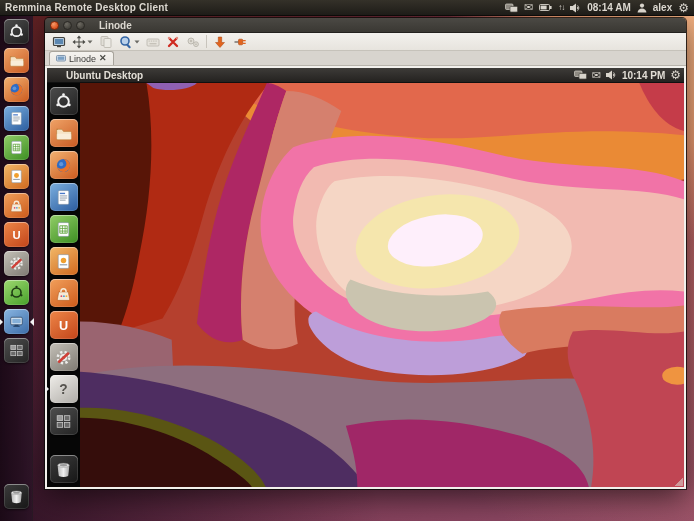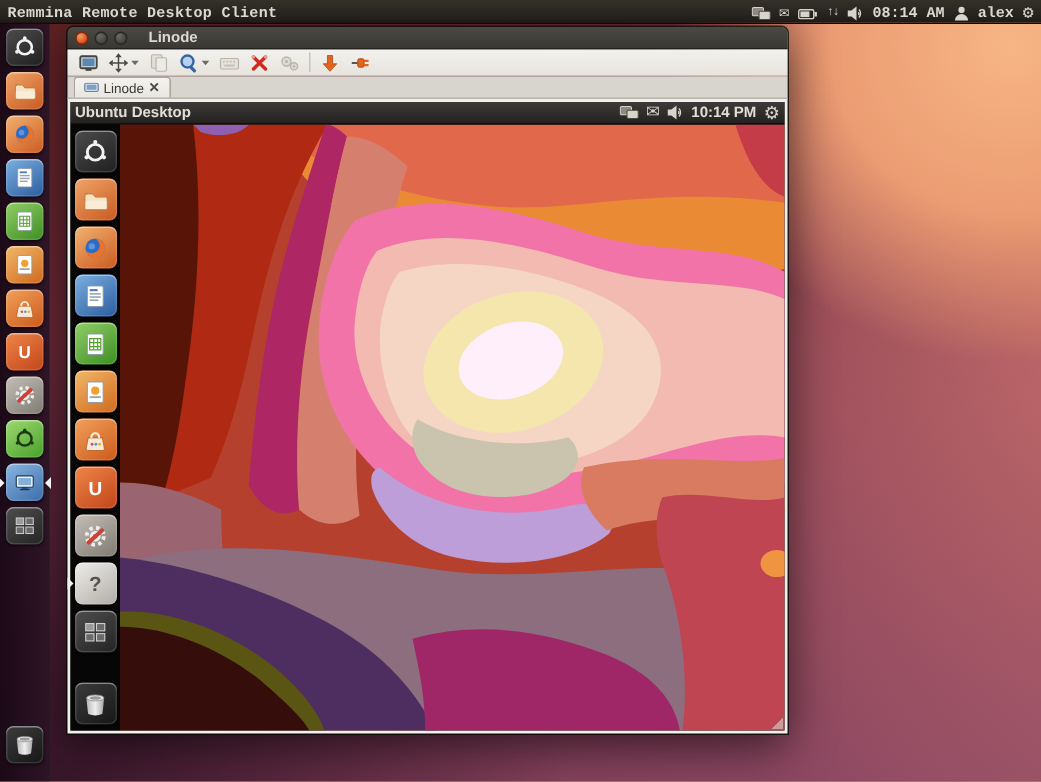--- a/index.html
+++ b/index.html
@@ -11,21 +11,21 @@
     background:
       radial-gradient(ellipse 300px 280px at 97% 6%, #f6b585 0%, #ec9c72 40%, rgba(236,156,114,0) 75%),
       radial-gradient(ellipse 760px 620px at 115% 42%, rgba(216,122,112,.85) 0%, rgba(216,122,112,0) 62%),
       radial-gradient(ellipse 760px 560px at -12% 108%, #1d091a 0%, rgba(29,9,26,0) 62%),
       linear-gradient(155deg, #5e2020 0%, #6d2a3e 38%, #7e3a55 68%, #8f4b66 100%);
   }
 
   
   .panel { position:absolute; left:0; top:0; width:694px; height:16px;
     background:linear-gradient(#343129,#1e1c18); border-bottom:1px solid #0c0b09;
-    display:flex; align-items:flex-end; color:#dcd8d0; font-size:10px; font-weight:bold; z-index:40;font-family:Liberation Mono, monospace; }
+    display:flex; align-items:center; color:#dcd8d0; font-size:10px; font-weight:bold; z-index:40; }
   .panel .app-title { padding-left:5px; letter-spacing:.2px; }
   .panel .tray { margin-left:auto; display:flex; align-items:center; gap:6px; padding-right:5px; }
   .tray span, .tray svg { display:block; }
   .glyph { font-size:11px; line-height:1; font-weight:normal; color:#d8d4cc; }
   .glyph.small { font-size:8px; letter-spacing:-1px; font-weight:bold; }
 
   
   .launcher { position:absolute; left:0; top:16px; bottom:0; width:33px;
     background:linear-gradient(to right, rgba(26,9,22,.97), rgba(44,20,38,.93));
     border-right:1px solid rgba(255,255,255,.06);
@@ -47,21 +47,21 @@
   .t-green{background:linear-gradient(145deg,#9ed970,#47a02a);} 
   .t-remmina{background:linear-gradient(145deg,#8ab6e2,#3c6ca8);} 
   .t-help{background:linear-gradient(145deg,#efede9,#b0ada8);} 
   .t-ws{background:linear-gradient(145deg,#4e4e4e,#242424);} 
   .t-trash{background:linear-gradient(145deg,#3c3c3c,#161616);} 
   .ind { position:absolute; top:50%; margin-top:-4px; width:0; height:0; border-top:4px solid transparent; border-bottom:4px solid transparent; }
   .ind-left  { left:-5px; border-left:4px solid #f2f2f2; }
   .ind-right { right:-5px; border-right:4px solid #f2f2f2; }
 
   
-  #remmina-window { position:absolute; left:45px; top:18px; width:480px; height:471px;
+  #remmina-window { position:absolute; left:45px; top:18px; width:641px; height:471px;
     border-radius:4px 4px 0 0; z-index:20;
     box-shadow:0 8px 30px rgba(0,0,0,.6), 0 0 0 1px rgba(15,13,11,.8); }
   .titlebar { height:15px; background:linear-gradient(#4b4944,#3a3833); border-radius:4px 4px 0 0;
     display:flex; align-items:center; padding:0 5px; border-bottom:1px solid #23211e; }
   .wbtn { width:9px; height:9px; border-radius:50%; margin-right:4px; flex:0 0 auto; }
   .wbtn.close { background:radial-gradient(circle at 35% 30%, #f59c6c, #e05a26 60%, #b43a10); border:1px solid #82280a; }
   .wbtn.minmax { background:radial-gradient(circle at 35% 30%, #6e6b63, #45433d 70%); border:1px solid #2a2824; }
   .titlebar .wtitle { color:#dcd8d0; font-size:10px; font-weight:bold; margin-left:10px; }
 
   .toolbar { height:18px; background:linear-gradient(#f3f1ed,#e7e4de); border-bottom:1px solid #c6c2ba;
@@ -74,21 +74,21 @@
     background:linear-gradient(#f5f3ef,#e9e6e1); border:1px solid #a8a49c; border-bottom:none; border-radius:3px 3px 0 0;
     font-size:9px; color:#3a3a38; }
   .tab .tclose { font-size:9px; font-weight:bold; color:#4a4a46; line-height:1; }
 
   
   .remote-view { position:absolute; left:0; top:48px; right:0; bottom:0;
     border:2px solid #f2f0ec; background:#000; }
   .r-panel { position:absolute; left:0; top:0; right:0; height:15px;
     background:linear-gradient(#3d3b38,#242220); border-bottom:1px solid #101010;
     display:flex; align-items:center; color:#e2ded6; font-size:10px; font-weight:bold; z-index:5; }
-  .r-panel .r-title { padding-left:3px; }
+  .r-panel .r-title { padding-left:19px; }
   .r-panel .tray { margin-left:auto; display:flex; align-items:center; gap:5px; padding-right:3px; }
   .r-launcher { position:absolute; left:0; top:15px; bottom:0; width:33px; background:#060606;
     display:flex; flex-direction:column; align-items:center; gap:4px; padding-top:4px; padding-bottom:4px; z-index:4; }
   .r-launcher .tile { width:28px; height:28px; }
   .r-launcher .tile svg { width:19px; height:19px; }
   .wallpaper { position:absolute; left:33px; top:15px; right:0; bottom:0; }
   .wallpaper svg { width:100%; height:100%; display:block; }
 
   .resize-grip { position:absolute; right:1px; bottom:1px; width:8px; height:8px;
     background:linear-gradient(135deg, transparent 50%, #d8d4cc 50%); opacity:.6; z-index:6; }

